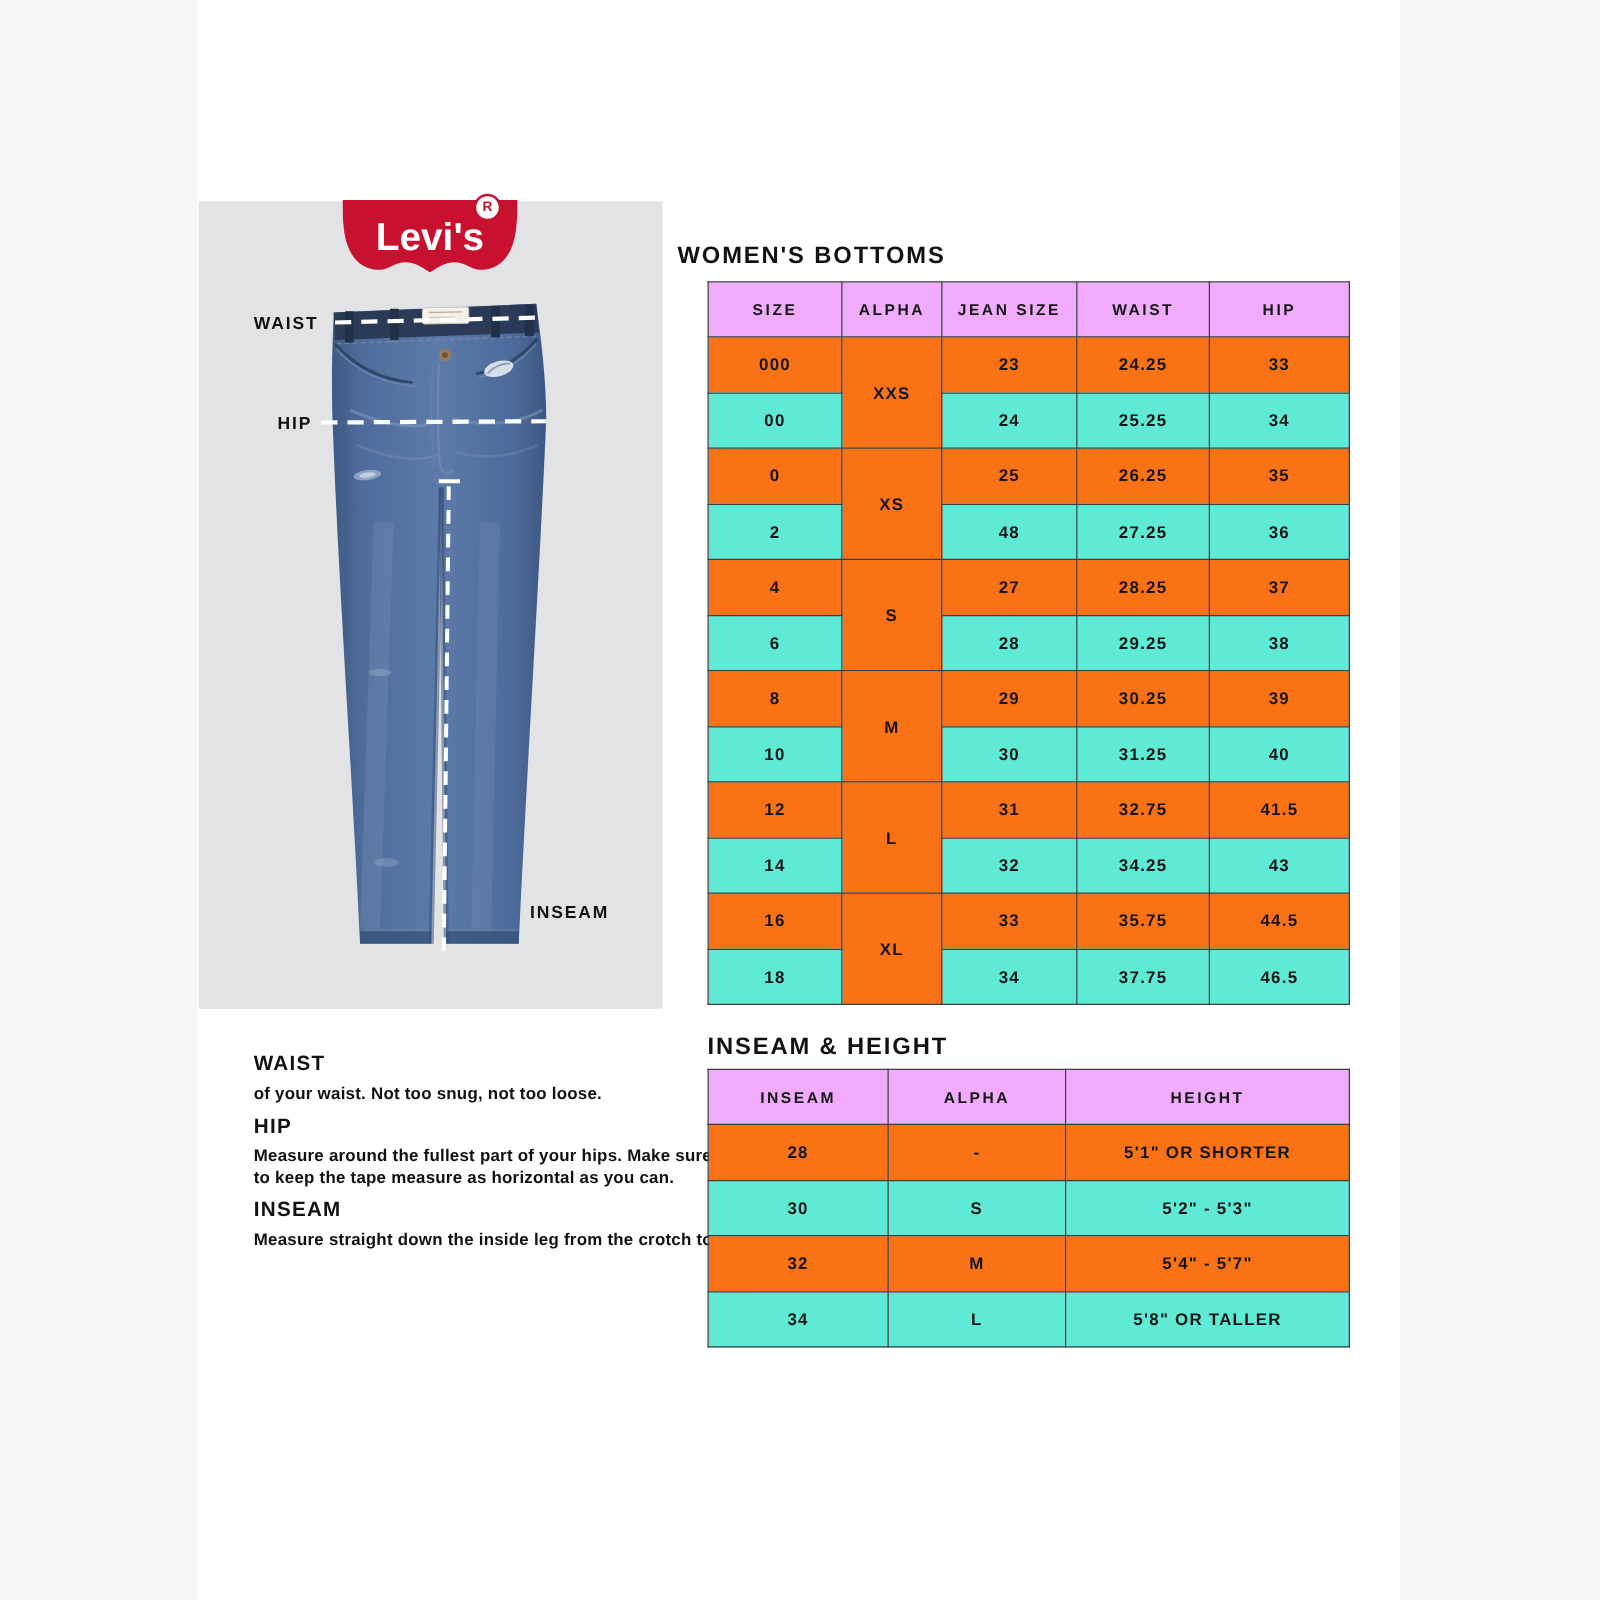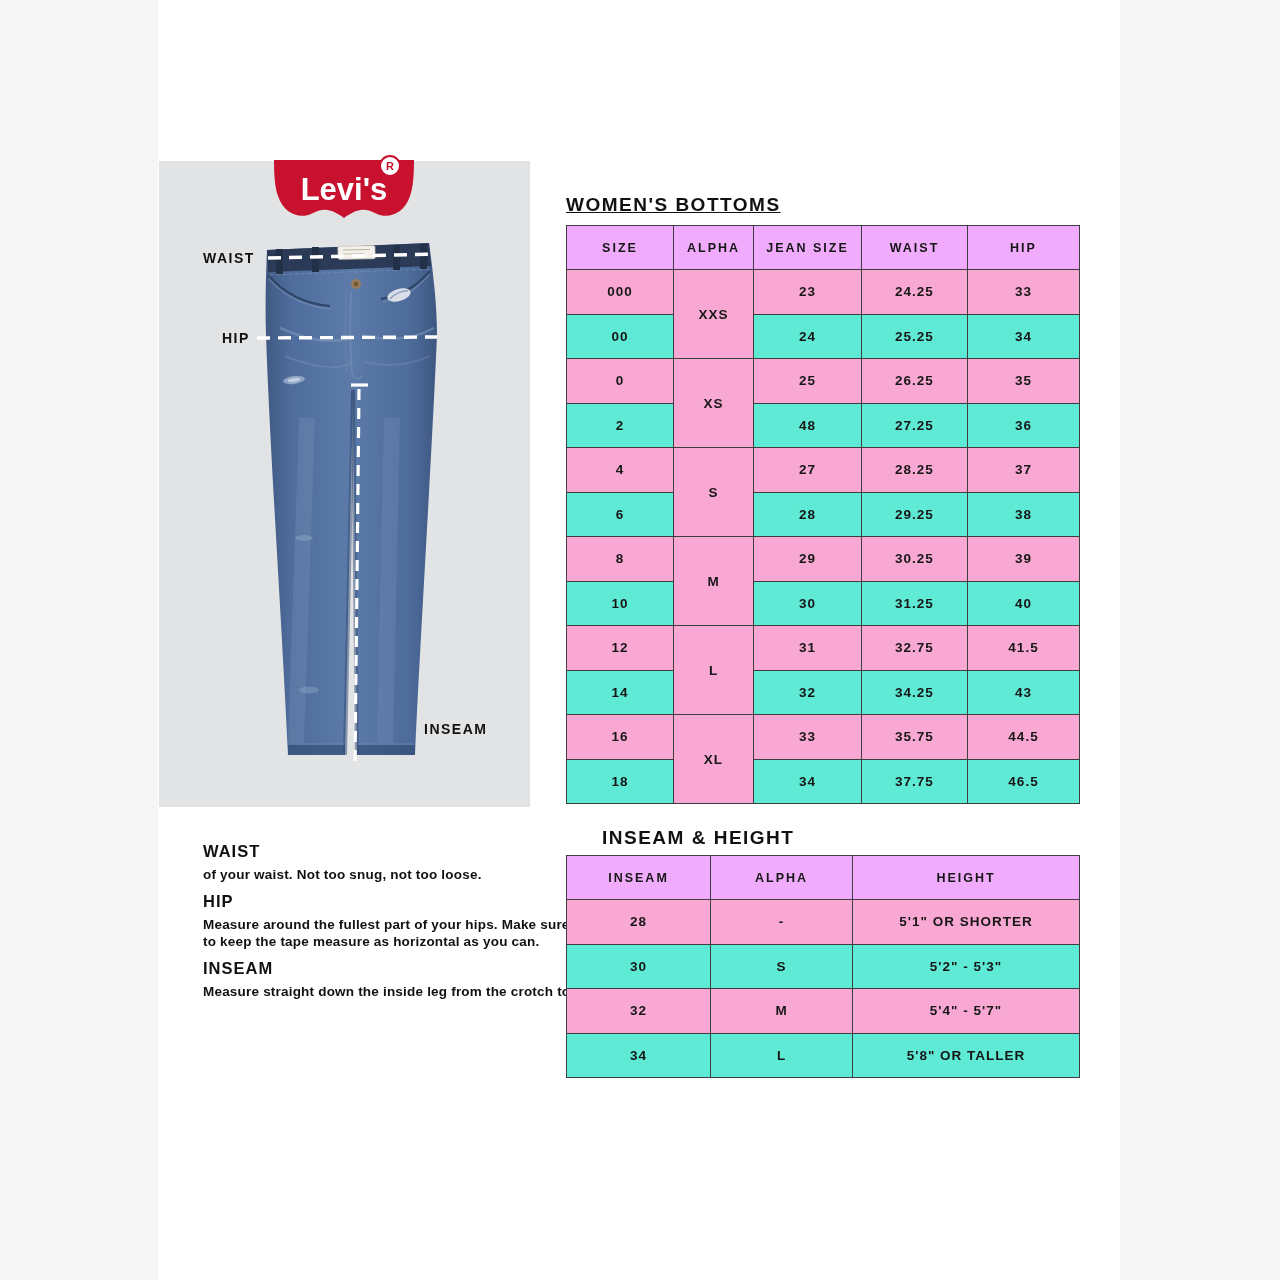--- a/index.html
+++ b/index.html
@@ -13,29 +13,29 @@
   .jeans{position:absolute;left:252px;top:238px;width:190px;height:545px;}
   .m-label{position:absolute;font-weight:bold;font-size:14px;letter-spacing:1.5px;color:#111;}
   #waistLabel{left:203px;top:250px;}
   #hipLabel{left:222px;top:330px;}
   #inseamLabel{left:424px;top:721px;}
   .guide{position:absolute;left:203px;top:841px;width:430px;color:#111;}
   .guide .sec{margin-bottom:7px;}
   .guide .sec-title{font-size:16.5px;font-weight:bold;letter-spacing:1px;line-height:20px;margin-bottom:5px;}
   .guide .ln{font-size:13.5px;font-weight:bold;line-height:17.5px;letter-spacing:0.2px;}
   .tbl-title{position:absolute;font-size:19px;font-weight:bold;letter-spacing:1.5px;color:#111;}
-  #btTitle{left:566px;top:194px;text-decoration:underline;}
-  #itTitle{left:566px;top:827px;margin-left:36px;}
+  #btTitle{left:542px;top:194px;}
+  #itTitle{left:566px;top:827px;}
   table{border-collapse:collapse;position:absolute;table-layout:fixed;color:#161616;}
   #bt{left:566px;top:225px;width:513px;}
   #it{left:566px;top:855px;width:513px;}
   th,td{border:1px solid #3e3e3e;text-align:center;padding:0;}
   th{height:43px;font-size:12.5px;letter-spacing:2px;background:#f0abfc;font-weight:bold;}
   td{height:43.5px;font-size:13.5px;letter-spacing:1px;font-weight:bold;}
-  tr.w td{background:#f9a8d4;}
+  tr.w td{background:#f97316;}
   tr.g td{background:#5eead4;}
   td.aw{background:#ffffff;}
   td.ag{background:#efefef;}
 </style>
 </head>
 <body>
 
 <div class="page">
   <div class="content"></div>
   <div class="panel"></div>

